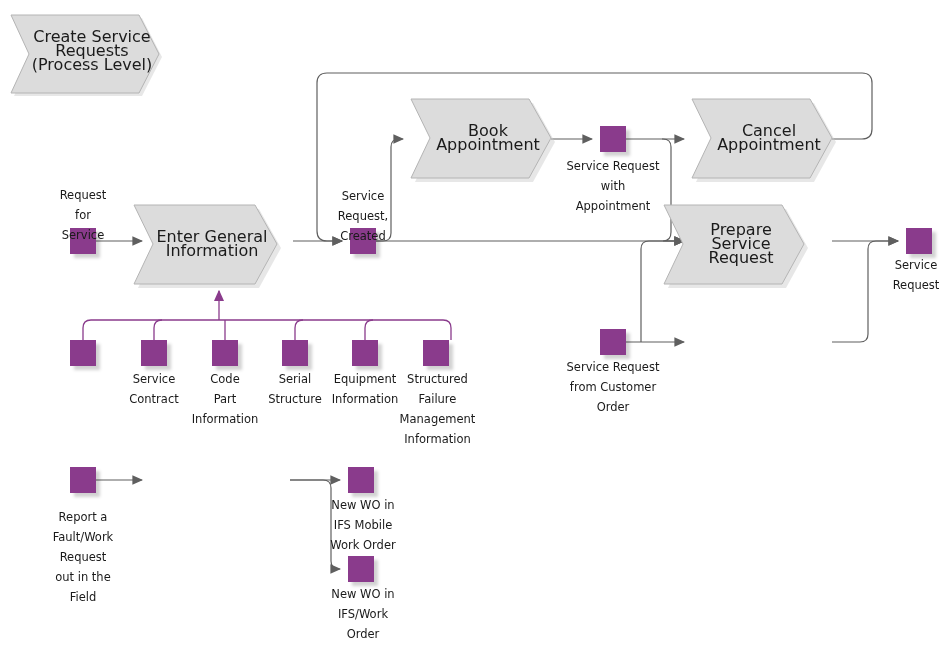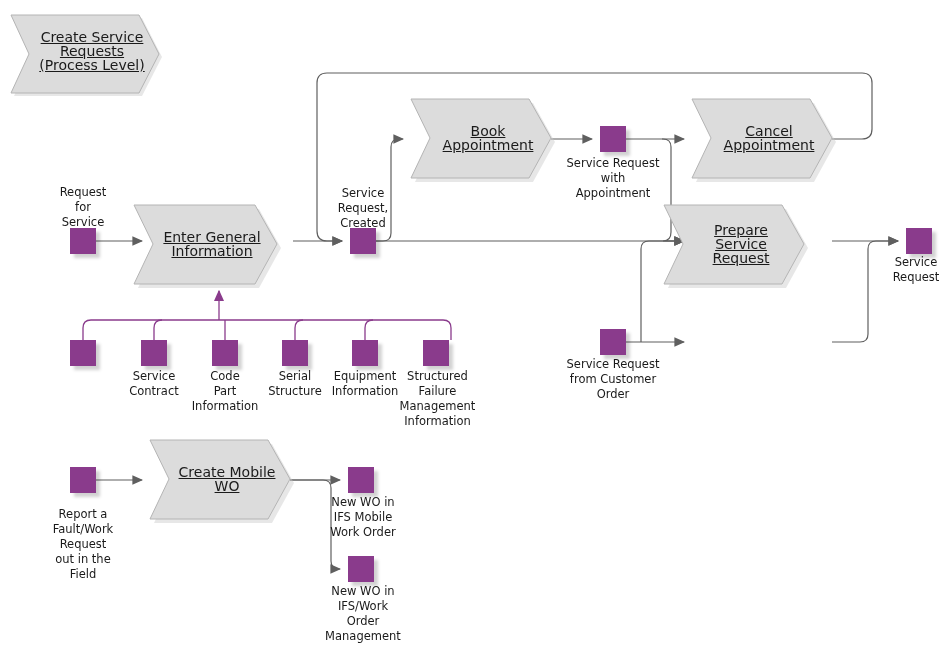--- a/index.html
+++ b/index.html
@@ -2,27 +2,27 @@
 <html><head>
 <meta charset="utf-8">
 <style>
   html,body{margin:0;padding:0;background:#ffffff;}
   body{font-family:"DejaVu Sans","Liberation Sans",sans-serif;}
   #canvas{position:relative;width:951px;height:648px;background:#ffffff;overflow:hidden;}
   .chev{position:absolute;}
   .chev svg{display:block;overflow:visible;}
   .chev .lbl{
     position:absolute;left:0;right:0;top:50%;transform:translateY(-50%);
-    text-align:center;font-size:14px;color:#1a1a1a;line-height:14px;
-    pointer-events:none;padding-left:14px;text-decoration:underline;
+    text-align:center;font-size:16px;color:#1a1a1a;line-height:14px;
+    pointer-events:none;padding-left:14px;
   }
   .sq{position:absolute;width:26px;height:26px;background:#8a3b8c;
       box-shadow:4px 4px 3px rgba(0,0,0,0.18);}
   .cap{position:absolute;text-align:center;font-size:11.5px;color:#1a1a1a;
-       line-height:15px;white-space:pre-line;}
+       line-height:20px;white-space:pre-line;}
   .edges{position:absolute;left:0;top:0;width:951px;height:648px;pointer-events:none;}
 </style>
 </head>
 <body>
 
 <div id="canvas">
 
   <svg class="edges" viewBox="0 0 951 648">
     <defs>
       <marker id="ah" markerWidth="9" markerHeight="8" refX="8" refY="4" orient="auto">
@@ -116,28 +116,20 @@
     <svg width="148" height="86" viewBox="0 0 148 86">
       <path d="M0,0 L118,0 L140,39 L118,79 L0,79 L19,39 z" fill="#c9c9c9" opacity="0.45" transform="translate(4,4)"></path>
       <path d="M0,0 L118,0 L140,39 L118,79 L0,79 L19,39 z" fill="#dcdcdc" stroke="#b4b4b4" stroke-width="1"></path>
     </svg>
     <div class="lbl" style="white-space:pre-line;top:39px;right:8px;">Prepare
 Service
 Request</div>
   </div>
 
 
-  <div class="chev" style="left:150px;top:440px;width:148px;height:86px;">
-    <svg width="148" height="86" viewBox="0 0 148 86">
-      <path d="M0,0 L118,0 L140,39 L118,79 L0,79 L19,39 z" fill="#c9c9c9" opacity="0.45" transform="translate(4,4)"></path>
-      <path d="M0,0 L118,0 L140,39 L118,79 L0,79 L19,39 z" fill="#dcdcdc" stroke="#b4b4b4" stroke-width="1"></path>
-    </svg>
-    <div class="lbl" style="white-space:pre-line;top:39px;right:8px;">Create Mobile
-WO</div>
-  </div>
 
   <div class="sq" style="left:70px;top:228px;"></div>
   <div class="cap" style="left:28px;top:185px;width:110px;">Request
 for
 Service</div>
 
   <div class="sq" style="left:350px;top:228px;"></div>
   <div class="cap" style="left:308px;top:186px;width:110px;">Service
 Request,
 Created</div>

